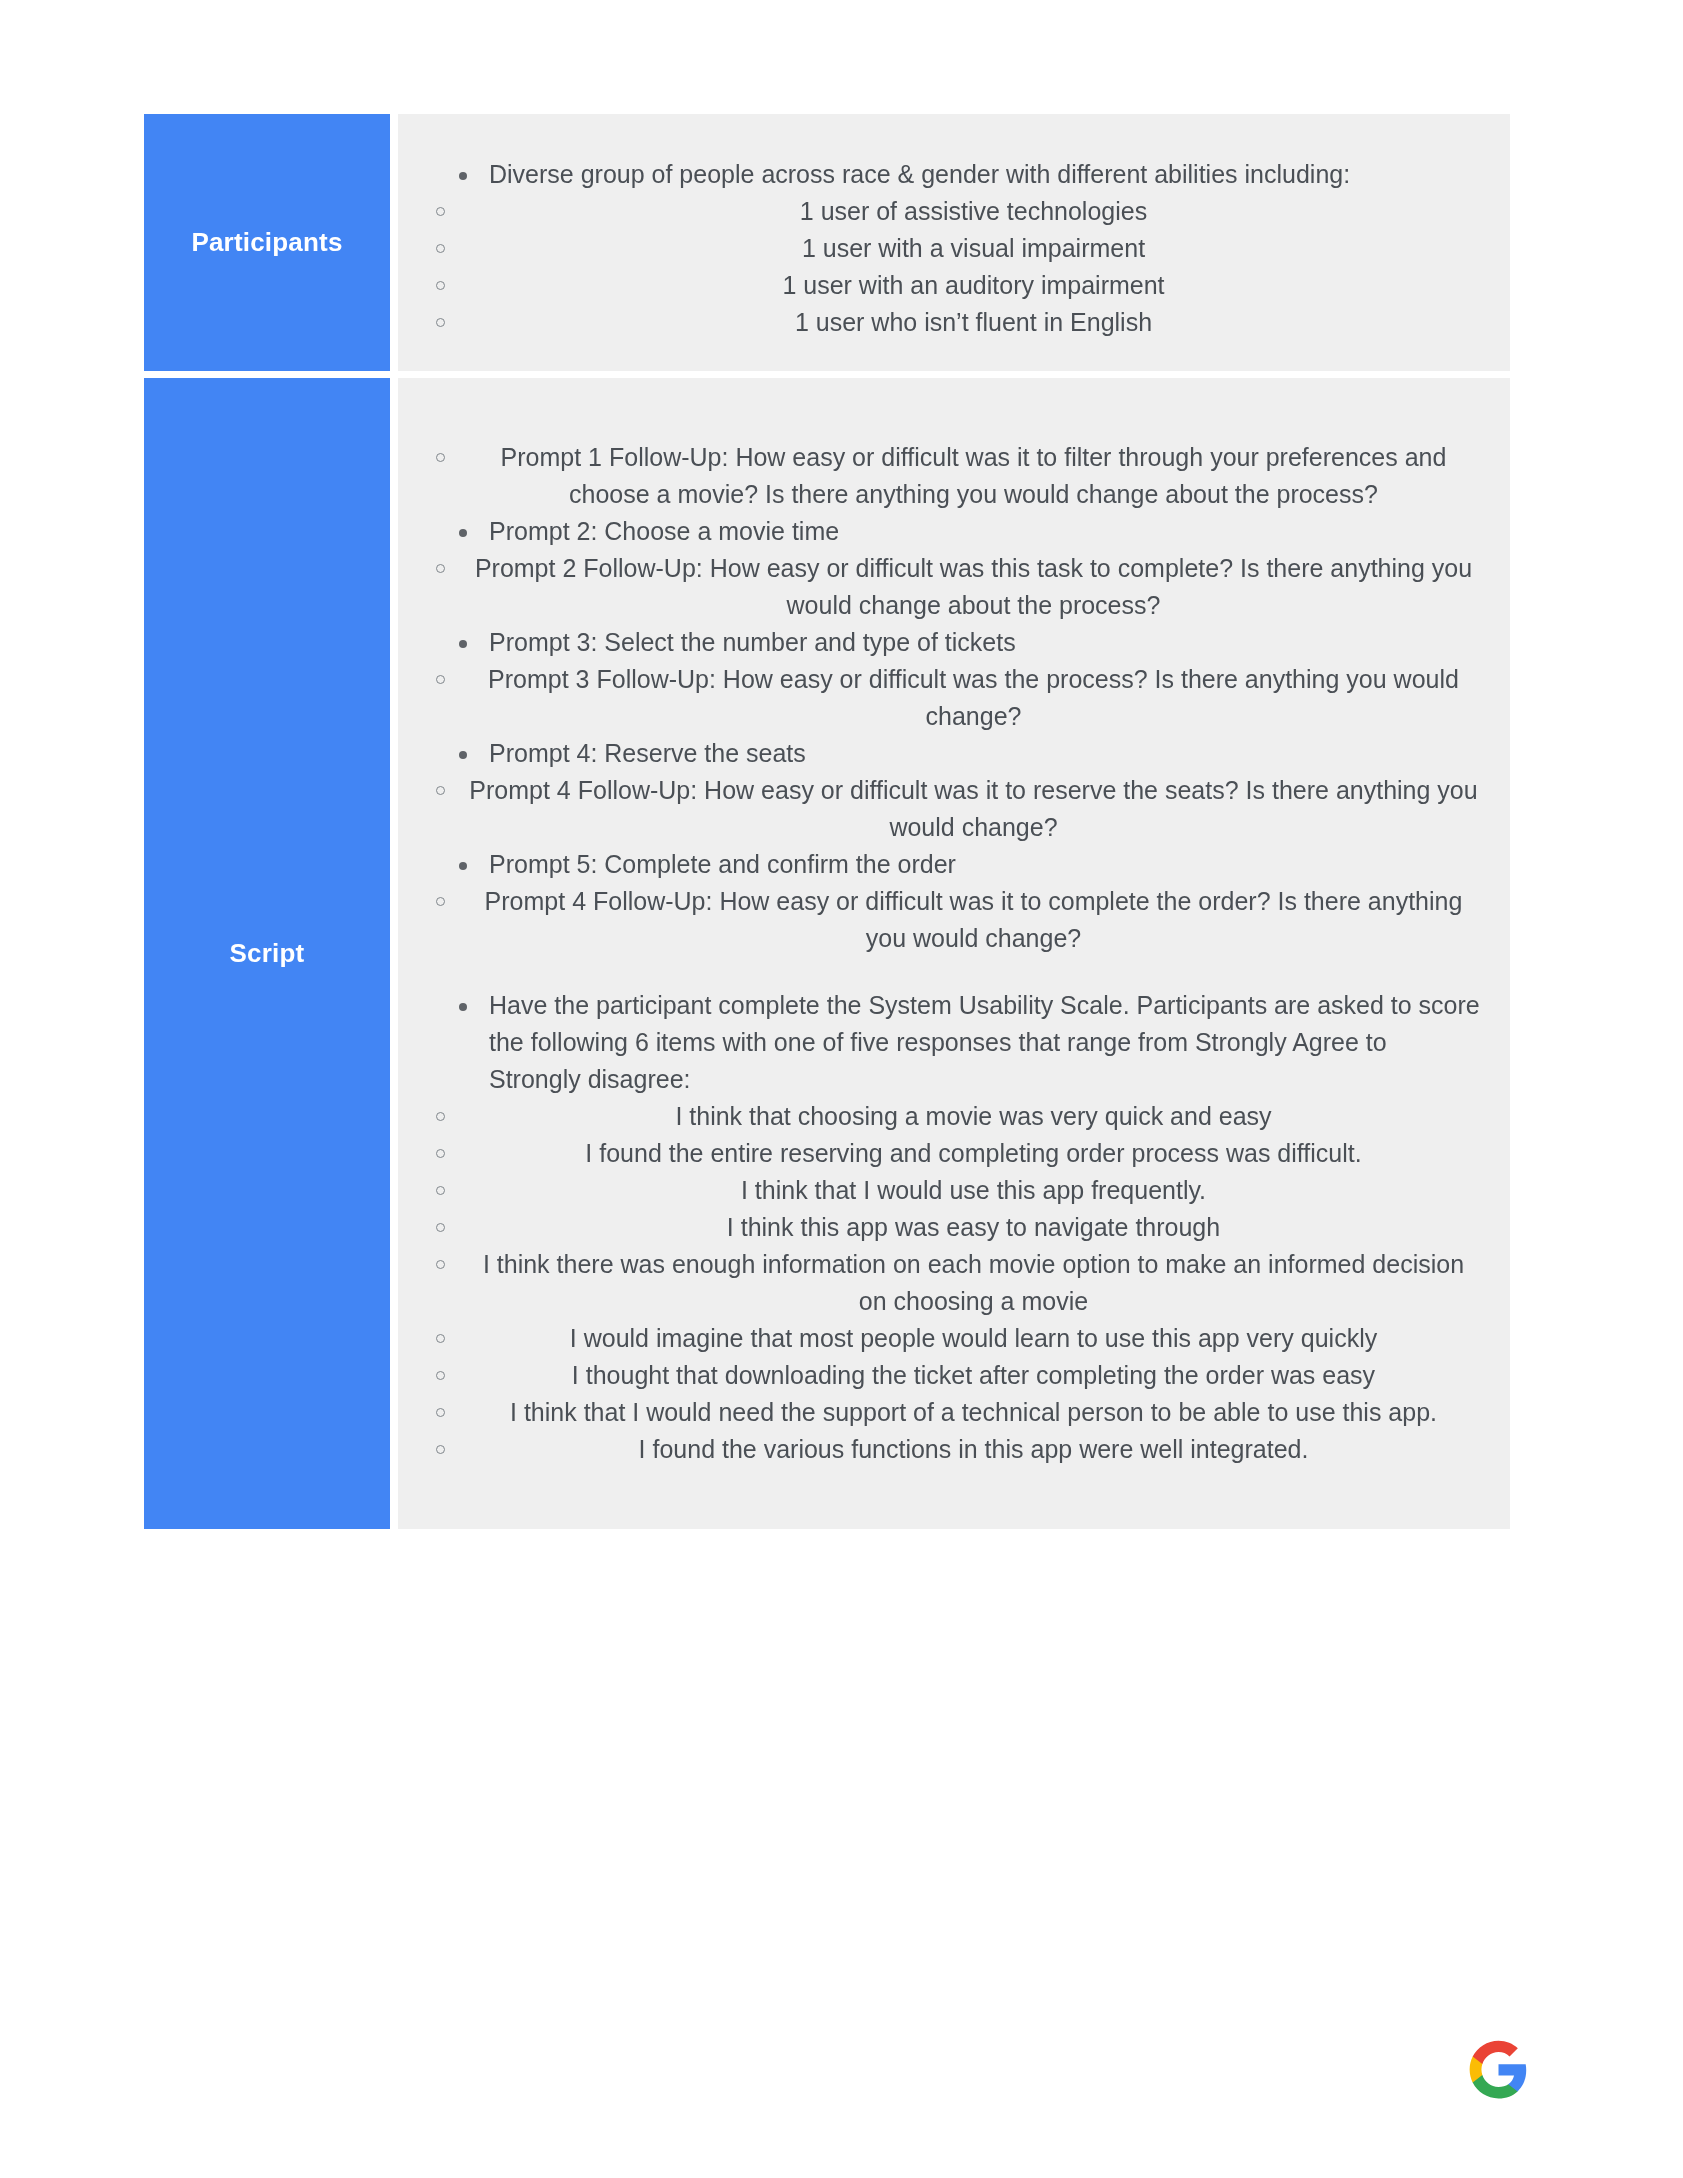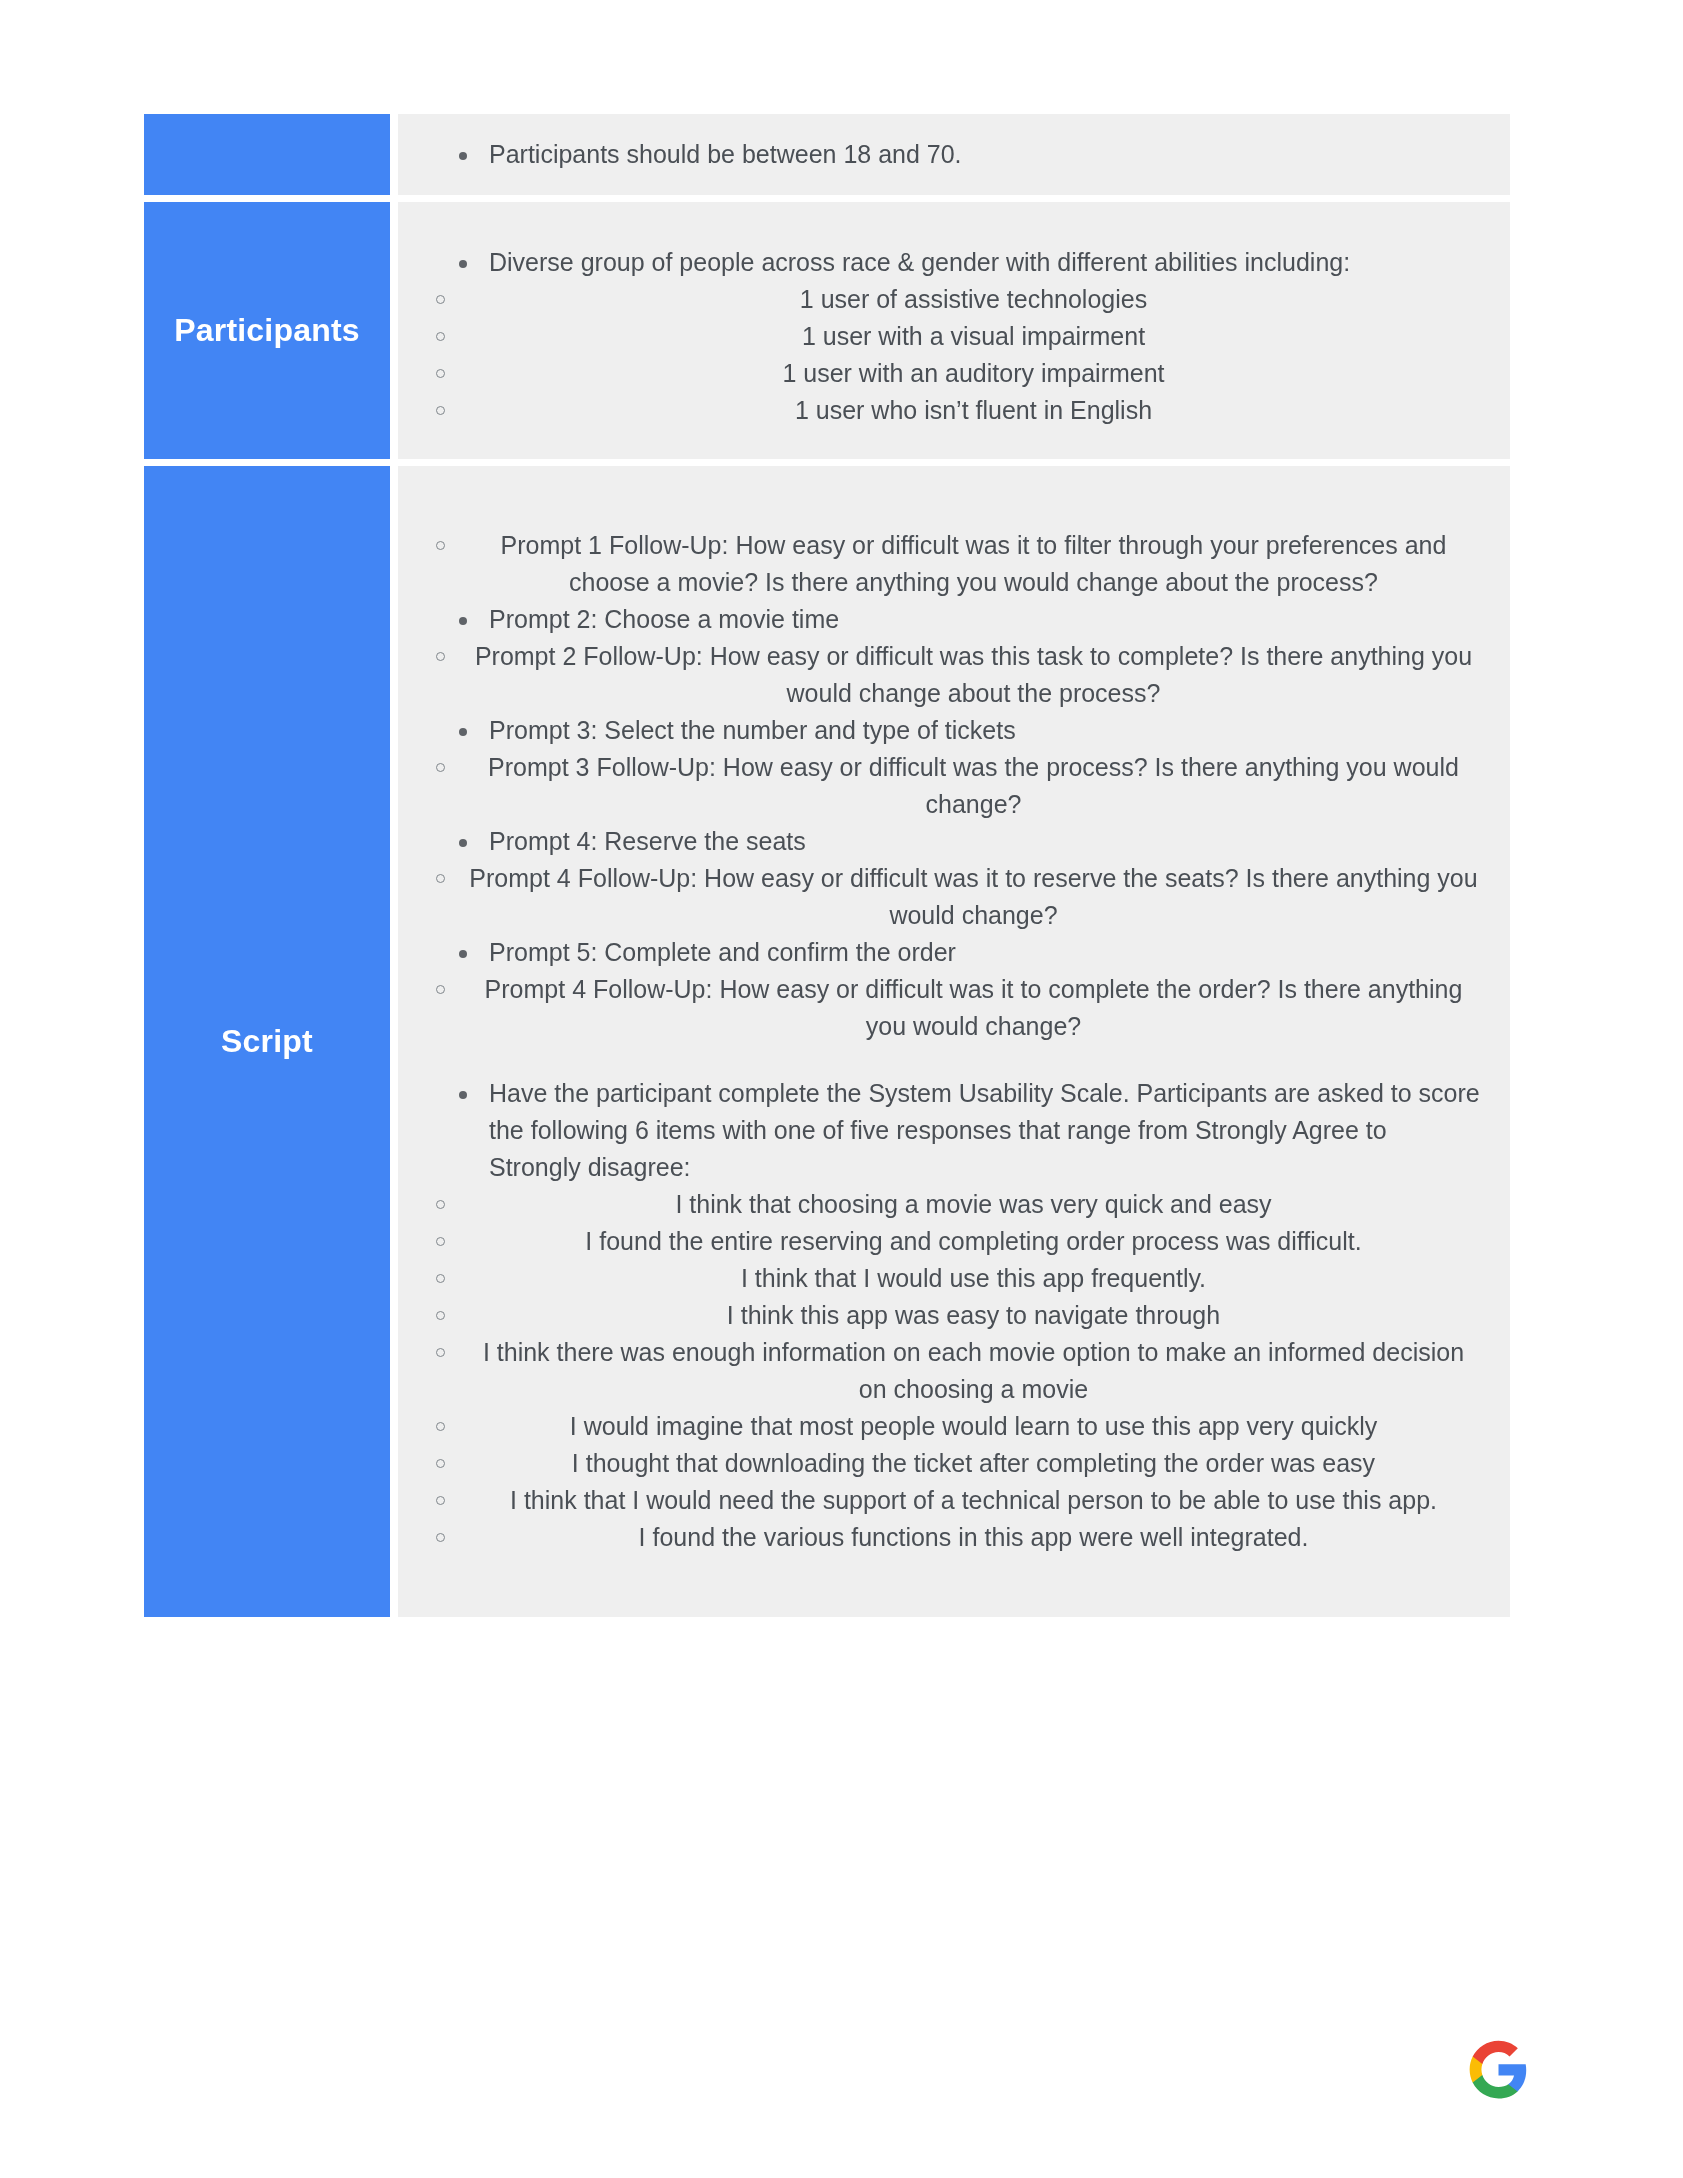--- a/index.html
+++ b/index.html
@@ -42,21 +42,21 @@
     flex: 0 0 246px;
     background: #4285f4;
     display: flex;
     align-items: center;
     justify-content: center;
     box-sizing: border-box;
   }
 
   .label-text {
     color: #ffffff;
-    font-size: 32px;
+    font-size: 26px;
     font-weight: bold;
     letter-spacing: 0.2px;
     text-align: center;
   }
 
   .content-cell {
     flex: 1 1 auto;
     background: #efefef;
     box-sizing: border-box;
     padding: 0;
@@ -139,33 +139,20 @@
     height: 65px;
   }
 </style>
 </head>
 <body>
 
 <div class="page">
 
   <div class="doc-table">
 
-    <div class="row row-a">
-      <div class="label-cell">
-        <span class="label-text"></span>
-      </div>
-      <div class="row-gap"></div>
-      <div class="content-cell">
-        <ul class="lvl1">
-          <li class="b1">
-            <span class="btext">Participants should be between 18 and 70.</span>
-          </li>
-        </ul>
-      </div>
-    </div>
 
     <div class="row row-b">
       <div class="label-cell">
         <span class="label-text">Participants</span>
       </div>
       <div class="row-gap"></div>
       <div class="content-cell">
         <ul class="lvl1">
           <li class="b1">
             <span class="btext">Diverse group of people across race &amp; gender with different abilities including:</span>

